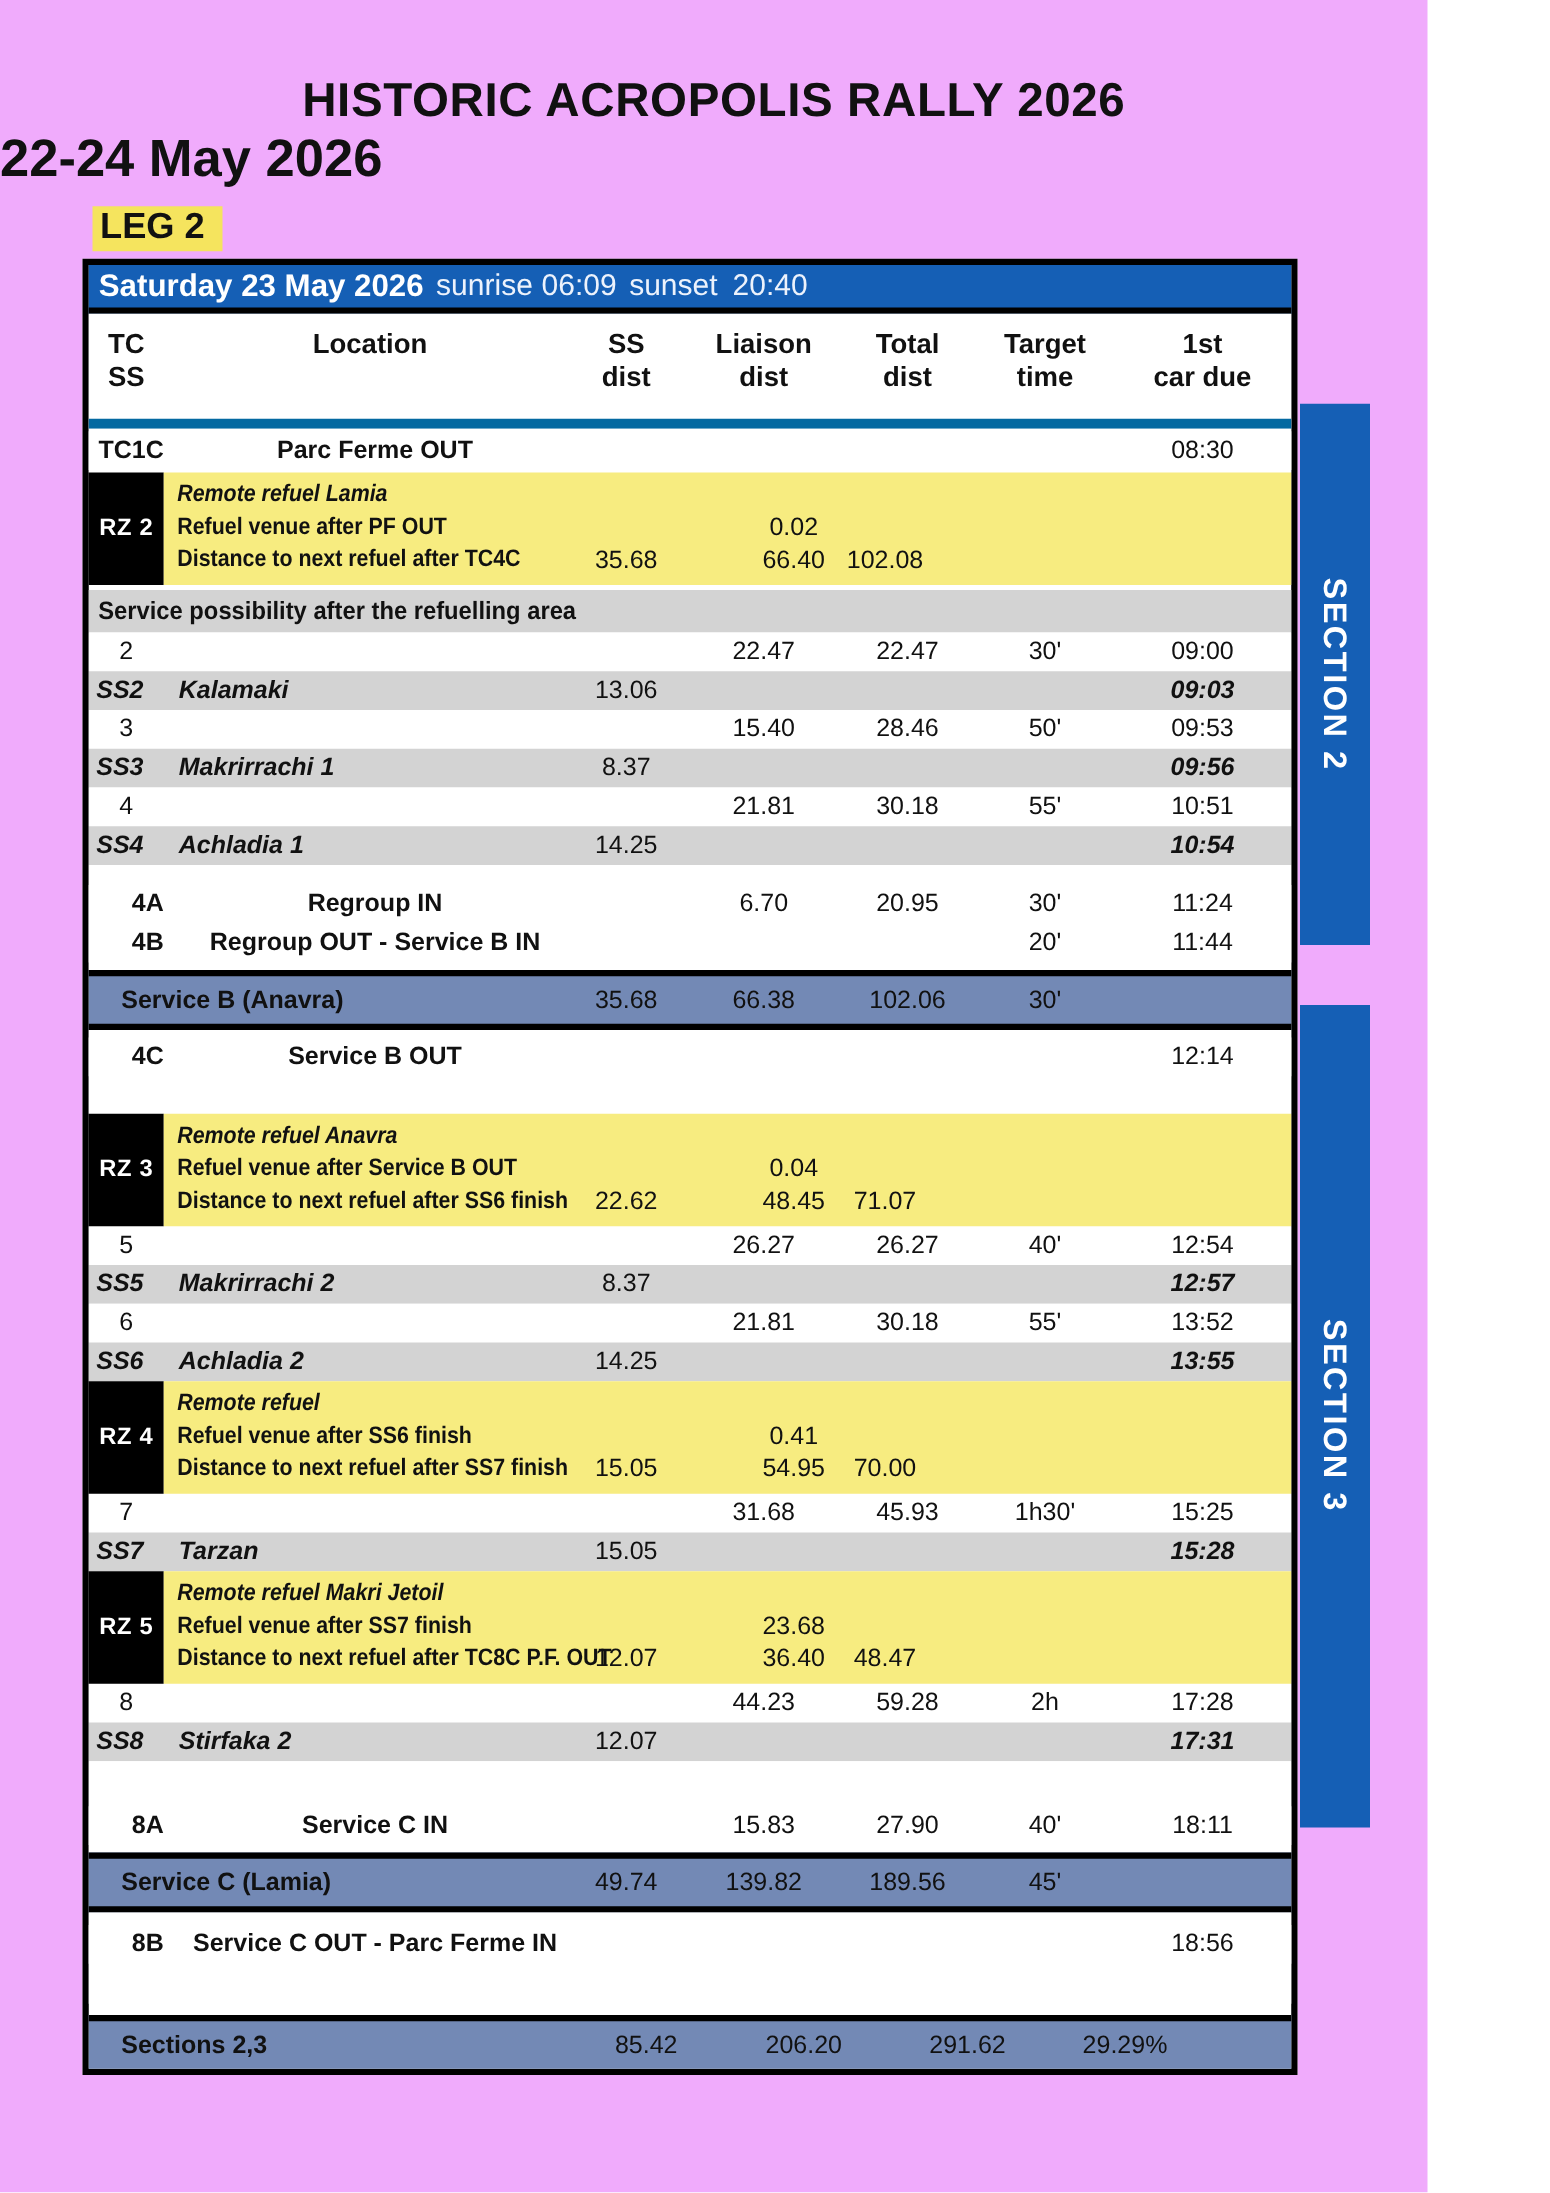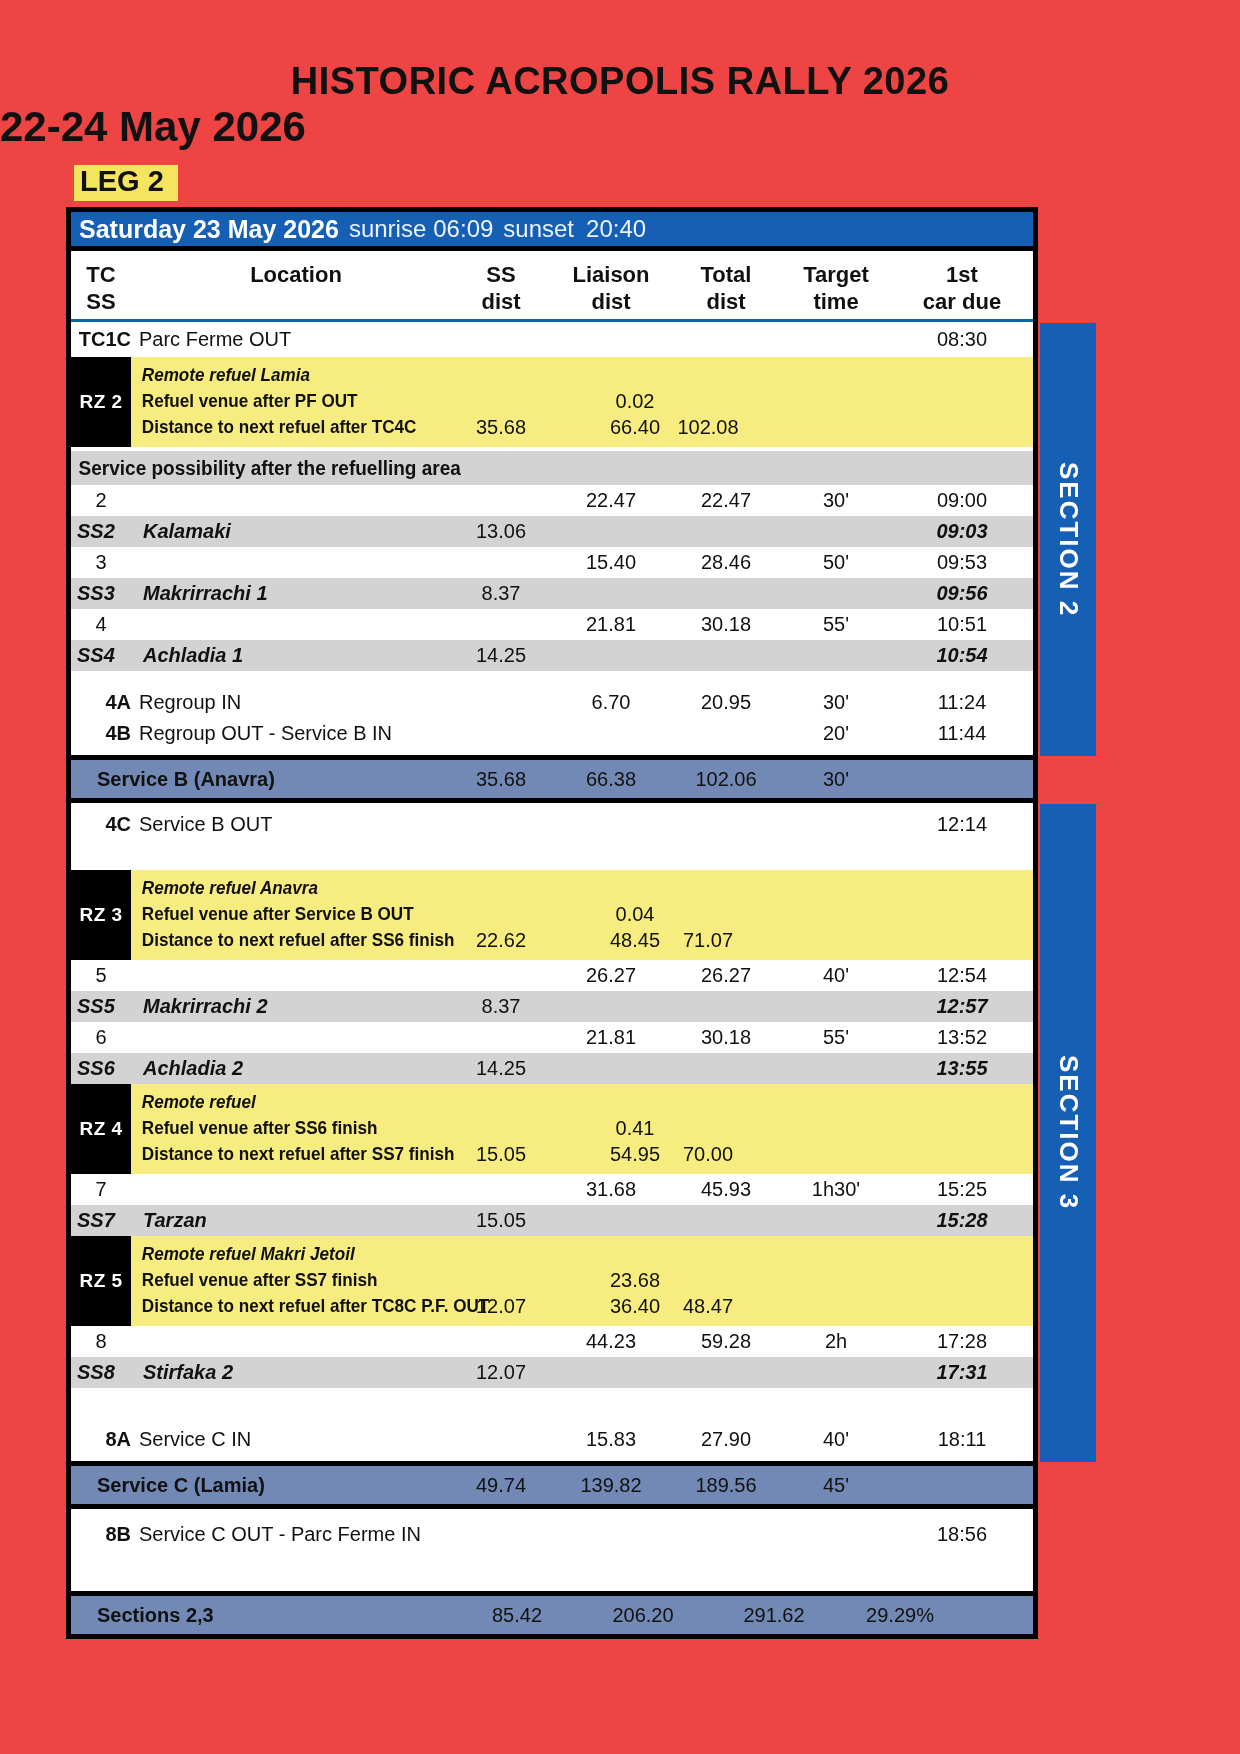--- a/index.html
+++ b/index.html
@@ -1,50 +1,50 @@
 <!DOCTYPE html>
 <html style="--blue: #155FB5; --steel: #7389B5; --gray: #D3D3D3; --yellow: #F7EC80; --legyellow: #F5E45E;"><head>
 <meta charset="utf-8">
 <style>
   html,body{margin:0;padding:0;background:#fff;}
   body{width:1240px;height:1754px;font-family:"Liberation Sans",sans-serif;color:#111;}
-  #page{position:relative;width:1240px;height:1754px;overflow:hidden;background:#ef4444;}
+  #page{position:relative;width:1142px;height:1754px;overflow:hidden;background:#f0abfc;}
 
   .title1{margin:0;padding-top:60px;text-align:center;font-size:38px;font-weight:bold;letter-spacing:.5px;}
   .title2{margin:0;text-align:left;font-size:42px;font-weight:bold;}
   .leg{display:inline-block;margin:14px 0 6px 74px;background:var(--legyellow);font-size:29px;font-weight:bold;padding:0 14px 3px 6px;}
 
   .table-outer{margin-left:66px;width:962px;border:5px solid #000;background:#fff;}
 
   .daybar{display:flex;justify-content:flex-start;align-items:center;background:var(--blue);color:#fff;height:34px;border-bottom:5px solid #000;padding:0 10px 0 8px;}
   .day{font-size:25px;font-weight:bold;}
   .sun{font-size:24px;color:#ecf2fc;display:flex;align-items:center;}
   .sun .s-lbl{margin-left:10px;}
   .sun .s-val{margin-left:7px;}
   .sun .s-val2{margin-left:12px;}
 
-  .cols{display:flex;border-bottom:3px solid #0369a1;padding:10px 0 4px;background:#fff;}
+  .cols{display:flex;border-bottom:8px solid #0369a1;padding:10px 0 20px;background:#fff;}
   .hcell{text-align:center;font-weight:bold;font-size:22px;line-height:27px;}
 
   .c-tc{width:60px;flex:none;box-sizing:border-box;}
   .c-loc{width:330px;flex:none;box-sizing:border-box;}
   .c-ss{width:80px;flex:none;}
   .c-li{width:140px;flex:none;}
   .c-to{width:90px;flex:none;}
   .c-ta{width:130px;flex:none;}
   .c-due{width:122px;flex:none;}
   .c-label{width:390px;flex:none;box-sizing:border-box;}
   .num{text-align:center;font-size:20px;}
 
   .line{display:flex;align-items:center;height:31px;font-size:20px;background:#fff;}
   .row-gray{background:var(--gray);}
   .tc-num{text-align:center;}
   .tc-label{text-align:right;font-weight:bold;white-space:nowrap;}
   .ss-id{font-weight:bold;font-style:italic;padding-left:6px;}
-  .row-label{padding-left:8px;font-weight:normal;white-space:nowrap;}
+  .row-label{padding-left:8px;font-weight:bold;white-space:nowrap;text-align:center;}
   .stage-name{padding-left:12px;font-weight:bold;font-style:italic;white-space:nowrap;}
   .due-em{font-weight:bold;font-style:italic;}
 
   .note{display:flex;align-items:center;height:34px;margin-top:4px;font-weight:bold;font-size:20px;}
   .note-text{padding-left:8px;display:inline-block;white-space:nowrap;transform:scaleX(.95);transform-origin:0 50%;}
 
   .group{background:#fff;}
 
   .service{background:var(--steel);height:38px;border-top:5px solid #000;border-bottom:5px solid #000;}
   .svc-label{font-weight:bold;padding-left:26px;font-size:20px;}

